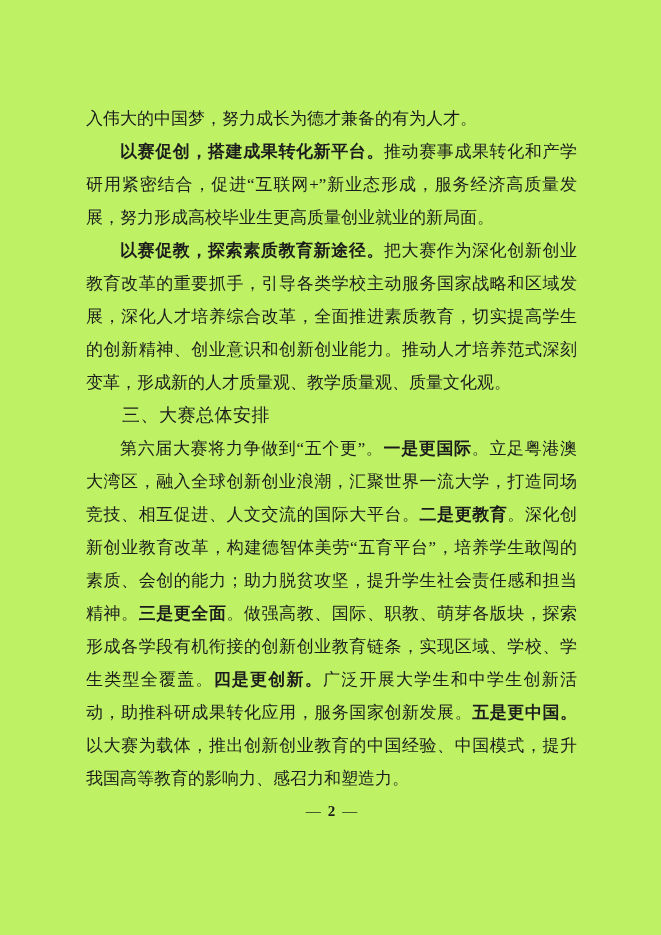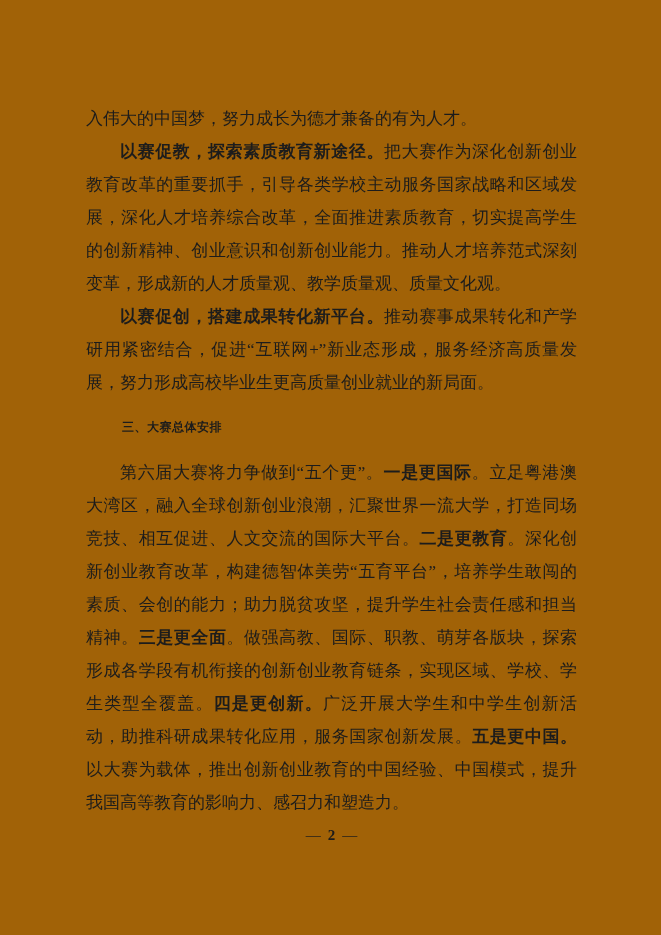--- a/index.html
+++ b/index.html
@@ -4,21 +4,21 @@
 <style>
   html, body {
     margin: 0;
     padding: 0;
     background: #ffffff;
   }
   .page {
     position: relative;
     width: 661px;
     height: 935px;
-    background: #a16207;
+    background: #bef264;
     overflow: hidden;
     font-family: "Liberation Serif", "DejaVu Serif", serif;
     color: #1c1c1c;
   }
   .content {
     position: absolute;
     top: 102px;
     left: 86px;
     width: 491px;
     font-size: 17px;
@@ -30,25 +30,25 @@
     margin: 0;
     text-indent: 2em;
   }
   .para.no-indent {
     text-indent: 0;
   }
   .para.spaced {
     margin-top: 7px;
   }
   .heading {
-    margin: 12px;
+    margin: 0;
     text-indent: 2em;
     font-family: "Liberation Sans", "DejaVu Sans", sans-serif;
-    font-weight: bold;
-    font-size: 12px;
+    font-weight: normal;
+    font-size: 18px;
     line-height: 33px;
     text-align: left;
     letter-spacing: 0.5px;
   }
   .run-bold {
     font-weight: bold;
   }
   .footer-line {
     margin: 0;
     text-indent: 0;
@@ -64,19 +64,19 @@
     font-weight: bold;
     padding: 0 7px;
   }
 </style>
 </head>
 <body>
 
 <div class="page">
   <div class="content" id="doc-content">
       <p class="para no-indent"><span class="run">入伟大的中国梦，努力成长为德才兼备的有为人才。</span></p>
+      <p class="para"><span class="run-bold">以赛促创，搭建成果转化新平台。</span><span class="run">推动赛事成果转化和产学研用紧密结合，促进“互联网+”新业态形成，服务经济高质量发展，努力形成高校毕业生更高质量创业就业的新局面。</span></p>
       <p class="para"><span class="run-bold">以赛促教，探索素质教育新途径。</span><span class="run">把大赛作为深化创新创业教育改革的重要抓手，引导各类学校主动服务国家战略和区域发展，深化人才培养综合改革，全面推进素质教育，切实提高学生的创新精神、创业意识和创新创业能力。推动人才培养范式深刻变革，形成新的人才质量观、教学质量观、质量文化观。</span></p>
-      <p class="para"><span class="run-bold">以赛促创，搭建成果转化新平台。</span><span class="run">推动赛事成果转化和产学研用紧密结合，促进“互联网+”新业态形成，服务经济高质量发展，努力形成高校毕业生更高质量创业就业的新局面。</span></p>
       <div class="heading">三、大赛总体安排</div>
       <p class="para"><span class="run">第六届大赛将力争做到“五个更”。</span><span class="run-bold">一是更国际</span><span class="run">。立足粤港澳大湾区，融入全球创新创业浪潮，汇聚世界一流大学，打造同场竞技、相互促进、人文交流的国际大平台。</span><span class="run-bold">二是更教育</span><span class="run">。深化创新创业教育改革，构建德智体美劳“五育平台”，培养学生敢闯的素质、会创的能力；助力脱贫攻坚，提升学生社会责任感和担当精神。</span><span class="run-bold">三是更全面</span><span class="run">。做强高教、国际、职教、萌芽各版块，探索形成各学段有机衔接的创新创业教育链条，实现区域、学校、学生类型全覆盖。</span><span class="run-bold">四是更创新。</span><span class="run">广泛开展大学生和中学生创新活动，助推科研成果转化应用，服务国家创新发展。</span><span class="run-bold">五是更中国。</span><span class="run">以大赛为载体，推出创新创业教育的中国经验、中国模式，提升我国高等教育的影响力、感召力和塑造力。</span></p>
       <div class="footer-line"><span class="dash">—</span><span class="num">2</span><span class="dash">—</span></div>
     </div>
 </div>
 
 </body></html>

